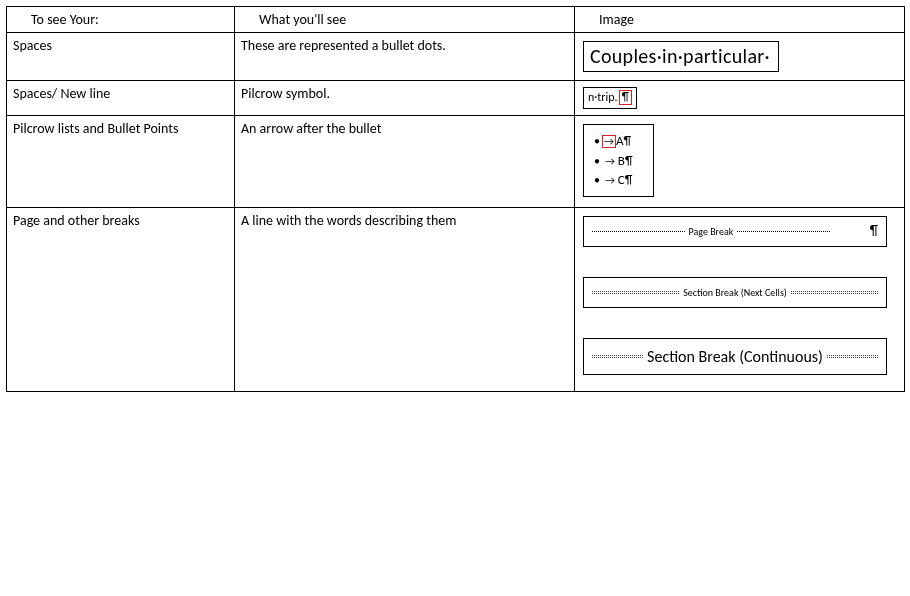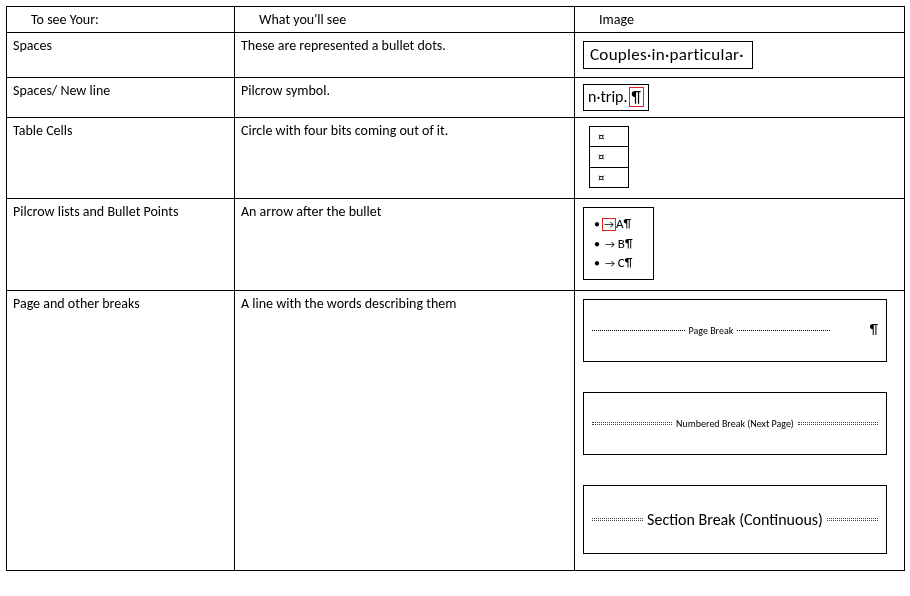--- a/index.html
+++ b/index.html
@@ -38,31 +38,31 @@
     
     .img-box {
       display: inline-block;
       background: #fff;
     }
 
     
     .spaces-box {
       border: 1px solid #000;
       padding: 2px 8px 3px 6px;
-      font-size: 17px;
+      font-size: 20px;
       font-family: Calibri, Arial, sans-serif;
       letter-spacing: 0.3px;
       margin: 4px 0 4px 2px;
     }
 
     
     .pilcrow-box {
       border: 1px solid #000;
       padding: 2px 4px 3px 4px;
-      font-size: 16px;
+      font-size: 12px;
       margin: 2px 4px 2px 2px;
       display: inline-flex;
     }
     .pilcrow-red {
       display: inline-block;
       border: 1.5px solid #d22;
       padding: 0 2px;
       line-height: 1.1;
       margin-left: 1px;
     }
@@ -108,21 +108,21 @@
     }
     .bul { font-size: 12px; margin-right:2px; }
 
     
     .breaks-wrap {
       padding: 4px 2px 8px 2px;
     }
     .break-box {
       border: 1px solid #000;
       margin: 0 0 30px 0;
-      padding: 24px 8px;
+      padding: 8px 8px;
       width: 304px;
       position: relative;
     }
     .break-box:last-child { margin-bottom: 4px; }
     .break-line {
       display: flex;
       align-items: center;
       font-size: 10px;
     }
     .break-line.dotted .rule {
@@ -182,31 +182,20 @@
       <td>Spaces/ New line</td>
       <td>Pilcrow symbol.</td>
       <td>
         <span class="img-box pilcrow-box">
           <span>n·trip.</span>
             <span class="pilcrow-red">¶</span>
         </span>
       </td>
     </tr>
 
-    <tr>
-      <td>Table Cells</td>
-      <td>Circle with four bits coming out of it.</td>
-      <td>
-        <div class="tablecell-box">
-          <div class="trow">¤</div>
-          <div class="trow">¤</div>
-          <div class="trow">¤</div>
-        </div>
-      </td>
-    </tr>
 
     <tr>
       <td>Pilcrow lists and Bullet Points</td>
       <td>An arrow after the bullet</td>
       <td>
         <div class="bullets-box">
           <span class="bline">
             <span class="bul">•</span><span class="arrow-red">→</span><span>A¶</span>
           </span>
           <span class="bline">
@@ -228,21 +217,21 @@
             <div class="break-line dotted">
               <span class="rule"></span>
               <span class="lbl">Page Break</span>
               <span class="rule"></span>
               <span class="pil">¶</span>
             </div>
           </div>
           <div class="break-box">
             <div class="break-line double">
               <span class="rule"></span>
-              <span class="lbl">Numbered Break (Next Page)</span>
+              <span class="lbl">Section Break (Next Cells)</span>
               <span class="rule"></span>
             </div>
           </div>
           <div class="break-box">
             <div class="break-line double cont">
               <span class="rule"></span>
               <span class="lbl">Section Break (Continuous)</span>
               <span class="rule"></span>
             </div>
           </div>

